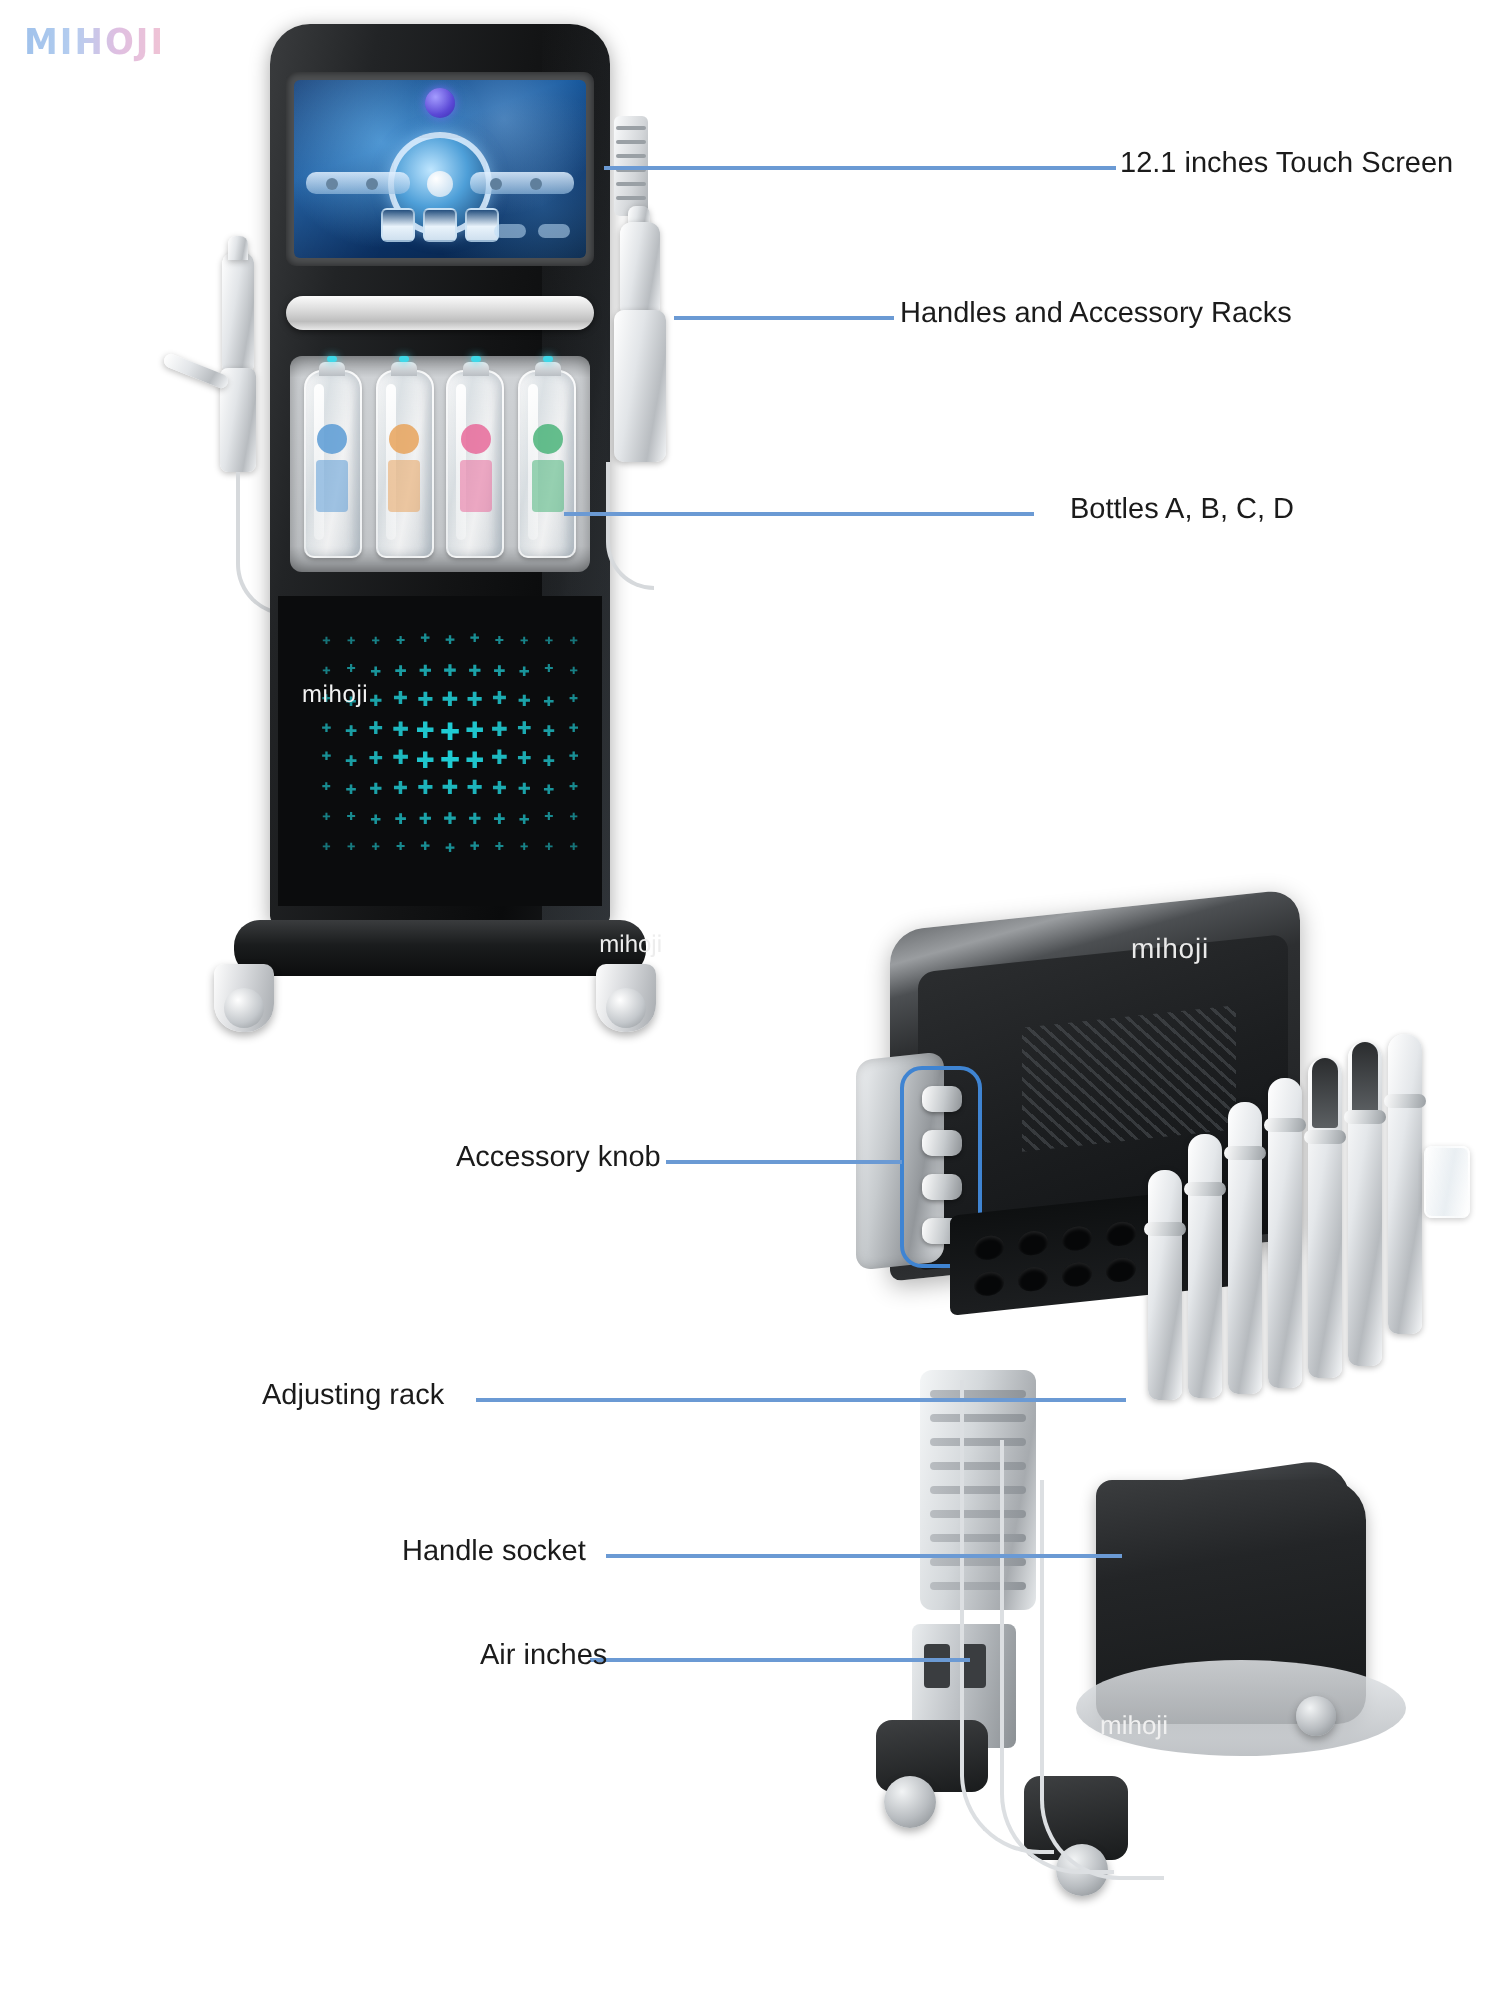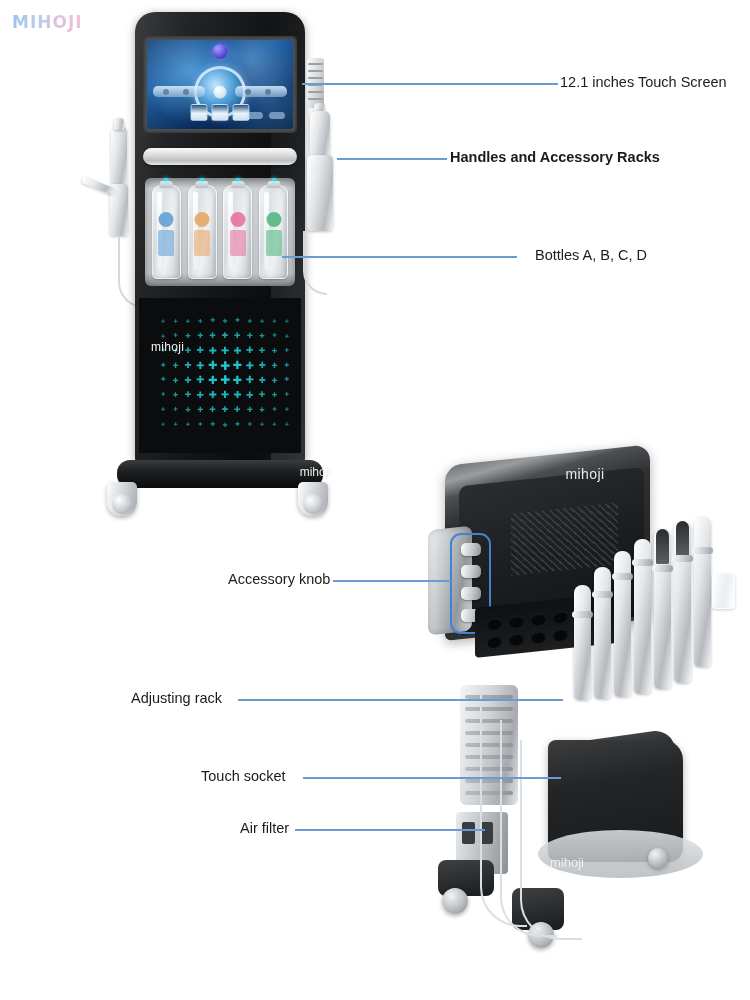--- a/index.html
+++ b/index.html
@@ -683,26 +683,26 @@
 
     <div class="m2-cablebundle" style="left:60px; top:250px; width:45px; height:235px;"></div>
     <div class="m2-cablebundle" style="left:80px; top:280px; width:55px; height:215px;"></div>
     <div class="m2-cablebundle" style="left:100px; top:300px; width:60px; height:198px;"></div>
   </div>
 
   <div id="annotations">
       <div class="leader" style="left: 302px; top: 83px; width: 256px; background: rgb(107, 154, 212);"></div>
       <div class="ann-label" style="left: 560px; top: 75px;">12.1 inches Touch Screen</div>
       <div class="leader" style="left: 337px; top: 158px; width: 110px; background: rgb(107, 154, 212);"></div>
-      <div class="ann-label" style="left: 450px; top: 150px; font-weight: bold;">Handles and Accessory Racks</div>
+      <div class="ann-label" style="left: 450px; top: 150px;">Handles and Accessory Racks</div>
       <div class="leader" style="left: 282px; top: 256px; width: 235px; background: rgb(107, 154, 212);"></div>
       <div class="ann-label" style="left: 535px; top: 248px;">Bottles A, B, C, D</div>
       <div class="leader" style="left: 333px; top: 580px; width: 118px; background: rgb(107, 154, 212);"></div>
       <div class="ann-label" style="left: 228px; top: 572px;">Accessory knob</div>
       <div class="leader" style="left: 238px; top: 699px; width: 325px; background: rgb(107, 154, 212);"></div>
       <div class="ann-label" style="left: 131px; top: 691px;">Adjusting rack</div>
       <div class="leader" style="left: 303px; top: 777px; width: 258px; background: rgb(107, 154, 212);"></div>
-      <div class="ann-label" style="left: 201px; top: 769px;">Touch socket</div>
+      <div class="ann-label" style="left: 201px; top: 769px;">Handle socket</div>
       <div class="leader" style="left: 295px; top: 829px; width: 190px; background: rgb(107, 154, 212);"></div>
-      <div class="ann-label" style="left: 240px; top: 821px;">Air filter</div>
+      <div class="ann-label" style="left: 240px; top: 821px;">Air inches</div>
     </div>
 
 </div>
 
 </body></html>

